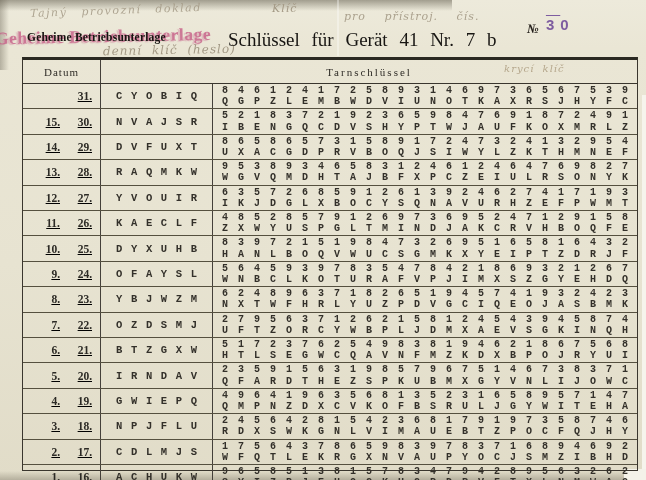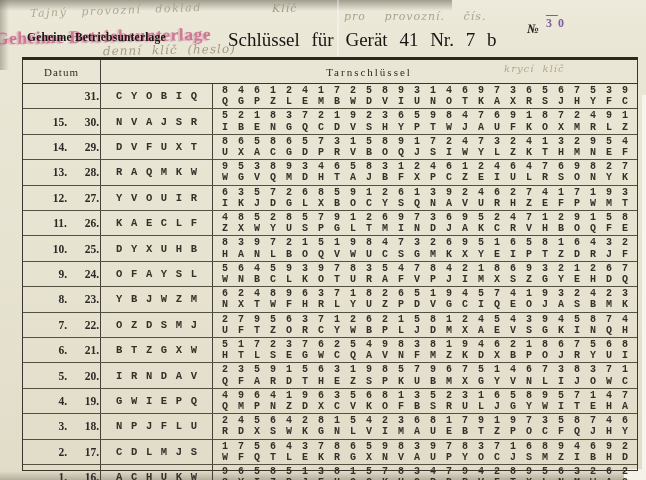--- a/index.html
+++ b/index.html
@@ -29,41 +29,41 @@
     font-size:17.5px;color:rgba(199,98,137,0.82);letter-spacing:0.5px;white-space:nowrap;
     transform:rotate(-1.2deg);text-shadow:-2px 1px 1px rgba(199,98,137,0.35);}
   .stamp-black{position:absolute;left:27px;top:31px;font-family:"Liberation Serif",serif;font-weight:700;
     font-size:11.5px;color:#161411;letter-spacing:0.2px;white-space:nowrap;}
 
   .doc-title{position:absolute;left:228px;top:29px;font-family:"Liberation Serif",serif;font-weight:400;
     font-size:19px;color:#181613;word-spacing:7px;white-space:nowrap;}
 
   .no-block{position:absolute;left:527px;top:16px;display:flex;align-items:flex-start;}
   .no-label{font:700 italic 13px "Liberation Serif",serif;color:#241f1a;margin-top:5px;}
-  .no-value{display:inline-block;margin-left:7px;font-family:Liberation Serif, serif;font-weight:700;
-    font-size:12px;color:#7e5da0;letter-spacing:6px;}
+  .no-value{display:inline-block;margin-left:7px;font-family:Liberation Sans, sans-serif;font-weight:700;
+    font-size:15px;color:#7e5da0;letter-spacing:6px;}
   .no-value::first-letter{text-decoration:overline;}
 
   
   .keytable{position:absolute;left:22px;top:57px;width:616px;height:414px;box-sizing:border-box;
     display:flex;flex-direction:column;border:1.5px solid #3a362e;border-top:3.5px solid #2b2922;}
   .thead{height:23px;min-height:23px;display:flex;border-bottom:1.5px solid #3a362e;}
   .th{display:flex;align-items:center;justify-content:center;font-family:"Liberation Serif",serif;
     font-size:11px;letter-spacing:2px;color:#2e2b26;box-sizing:border-box;}
   .th.datum{width:78px;border-right:1px solid #44403a;letter-spacing:1px;}
   .th.tages{width:112px;border-right:1px solid #44403a;}
   .th.tarn{flex:1;position:relative;text-align:center;}
   .hw-tarn{position:absolute;left:67%;top:3px;font-size:10px;letter-spacing:1px;word-spacing:4px;
     color:#b5a78c;font-family:"DejaVu Serif",serif;font-style:italic;margin-left:44px;}
   .tbody{flex:1;display:flex;flex-direction:column;}
   .trow{flex:1;display:flex;border-bottom:1px solid #55503f;}
   .trow:last-child{border-bottom:none;}
   .cell{box-sizing:border-box;}
   .cell.datum{width:78px;border-right:1px solid #44403a;display:flex;align-items:center;
-    justify-content:flex-end;padding-right:1px;}
+    justify-content:flex-end;padding-right:8px;text-decoration:underline;}
   .day{font-family:"Liberation Serif",serif;font-weight:700;font-size:11.5px;color:#2c2a25;
     width:30px;text-align:right;}
   .day.d2{width:28px;margin-left:4px;}
   .cell.key{width:112px;border-right:1px solid #44403a;display:flex;align-items:center;
     justify-content:space-between;padding:0 15px;}
   .kch{font-family:"Liberation Mono",monospace;font-size:10.5px;font-weight:700;color:#33302a;}
   .cell.tarn{flex:1;display:flex;flex-direction:column;justify-content:center;padding:1px 4px;}
   .tline{display:grid;grid-template-columns:repeat(26,1fr);}
   .tch{text-align:center;font-family:"Liberation Mono",monospace;font-size:10px;line-height:11.2px;
     font-weight:700;color:#33302a;}
@@ -74,21 +74,21 @@
 <div class="page">
   <div class="shade-top"></div>
   <div class="shade-left"></div>
   <div class="shade-bottom"></div>
   <div class="edge-right"></div>
   <div class="corner-br"></div>
   <div class="crease"></div>
 
   <div class="pencil hw-top-left">Tajný provozní doklad</div>
   <div class="pencil hw-klic">Klíč</div>
-  <div class="pencil hw-pro">pro provozní. čís.</div>
+  <div class="pencil hw-pro">pro přístroj. čís.</div>
 
   <div class="stamp-pink">Geheime Betriebsunterlage</div>
   <div class="stamp-black">Geheime Betriebsunterlage</div>
 
   <div class="pencil hw-denni">denní klíč (heslo)</div>
 
   <div class="doc-title">Schlüssel für Gerät 41 Nr. 7 b</div>
 
   <div class="no-block">
     <span class="no-label">№</span>

